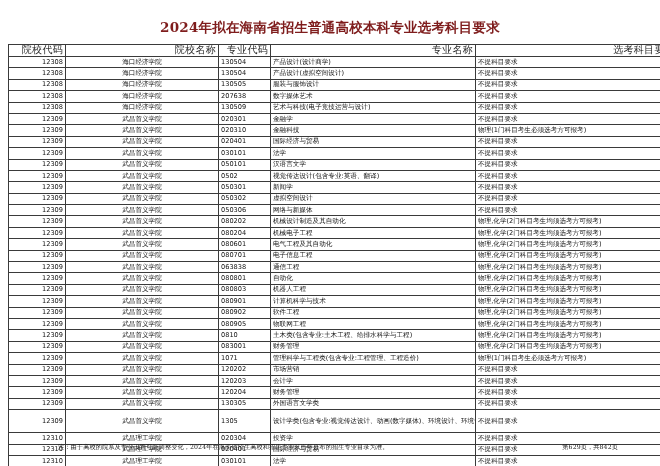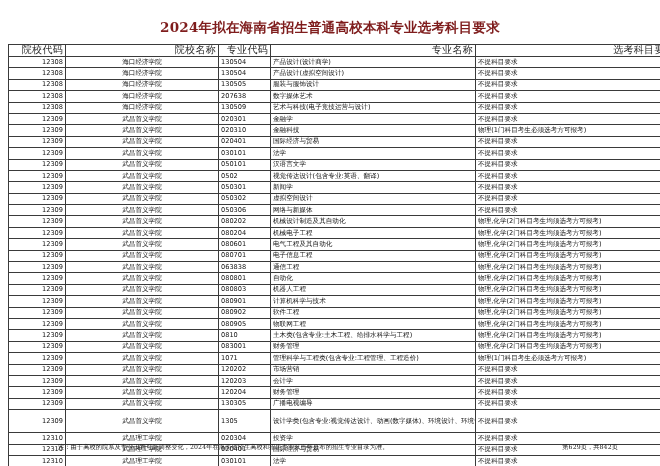--- a/index.html
+++ b/index.html
@@ -313,21 +313,21 @@
           <td class="col-code">12309</td>
           <td class="col-school">武昌首义学院</td>
           <td class="col-major-code">120204</td>
           <td class="col-major">财务管理</td>
           <td class="col-req">不提科目要求</td>
         </tr>
         <tr>
           <td class="col-code">12309</td>
           <td class="col-school">武昌首义学院</td>
           <td class="col-major-code">130305</td>
-          <td class="col-major">广播电视编导</td>
+          <td class="col-major">外国语言文学类</td>
           <td class="col-req">不提科目要求</td>
         </tr>
         <tr class="tall">
           <td class="col-code">12309</td>
           <td class="col-school">武昌首义学院</td>
           <td class="col-major-code">1305</td>
           <td class="col-major wrap-cell">设计学类(包含专业:视觉传达设计、动画(数字媒体)、环境设计、环境设计(景观设计)、产品设计)</td>
           <td class="col-req">不提科目要求</td>
         </tr>
         <tr>

